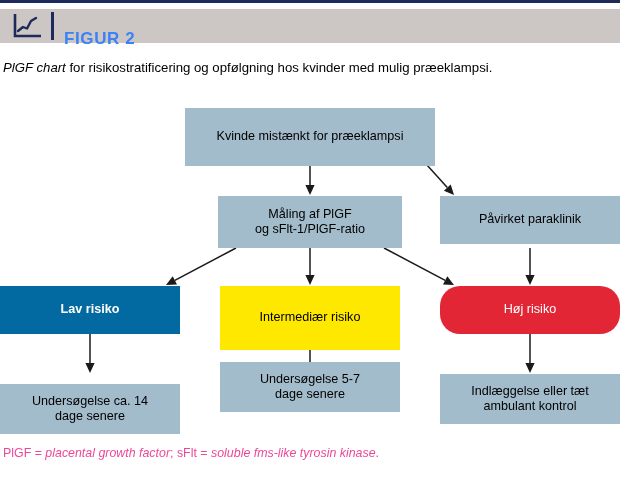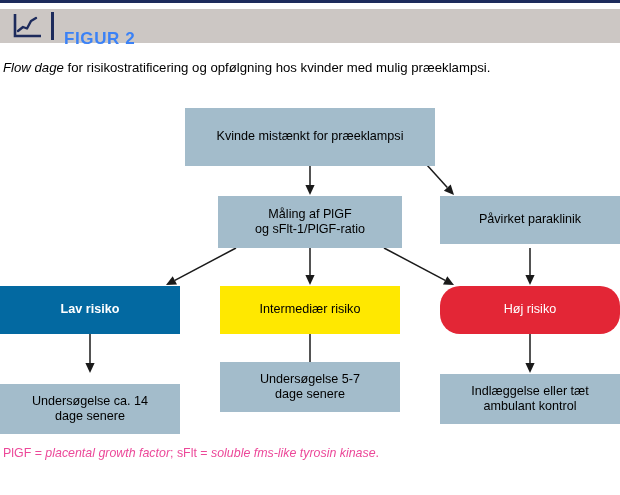--- a/index.html
+++ b/index.html
@@ -49,21 +49,21 @@
 <div id="header-icon">
   <svg width="30" height="26" viewBox="0 0 30 26">
     <path d="M3 1 L3 23 L29 23" stroke="#1d2b5c" stroke-width="2.6" fill="none"></path>
     <path d="M6 18 L11 14 L15 15.5 L19 8 L24 5" stroke="#1d2b5c" stroke-width="2.4" fill="none" stroke-linejoin="round" stroke-linecap="round"></path>
   </svg>
 </div>
 <div id="header-divider"></div>
 <div id="header-title">FIGUR 2</div>
 
 <div id="caption">
-  <span class="it">Flow dage</span><span> for risikostratificering og opfølgning hos kvinder med mulig præeklampsi.</span>
+  <span class="it">PlGF chart</span><span> for risikostratificering og opfølgning hos kvinder med mulig præeklampsi.</span>
 </div>
 
 <div id="chart">
   <div id="arrow-layer">
       <div class="arrow" style="left: 298px; top: 46px; width: 24px; height: 65px;">
         <svg width="24" height="65">
           <line x1="12" y1="12" x2="12" y2="43" stroke="#1a1a1a" stroke-width="1.5"></line>
           <polygon points="12,53 7.4,43 16.6,43" fill="#1a1a1a"></polygon>
         </svg>
       </div>
@@ -122,21 +122,21 @@
       </div>
       <div class="node blue" style="left: 218px; top: 100px; width: 184px; height: 52px;">
         <span>Måling af PlGF<br>og sFlt-1/PlGF-ratio</span>
       </div>
       <div class="node blue" style="left: 440px; top: 100px; width: 180px; height: 48px;">
         <span>Påvirket paraklinik</span>
       </div>
       <div class="node green" style="left: 0px; top: 190px; width: 180px; height: 48px;">
         <span>Lav risiko</span>
       </div>
-      <div class="node yellow" style="left: 220px; top: 190px; width: 180px; height: 48px;">
+      <div class="node yellow" style="left: 220px; top: 190px; width: 180px; height: 64px;">
         <span>Intermediær risiko</span>
       </div>
       <div class="node red" style="left: 440px; top: 190px; width: 180px; height: 48px; border-radius: 20px;">
         <span>Høj risiko</span>
       </div>
       <div class="node blue" style="left: 0px; top: 288px; width: 180px; height: 50px;">
         <span>Undersøgelse ca. 14<br>dage senere</span>
       </div>
       <div class="node blue" style="left: 220px; top: 266px; width: 180px; height: 50px;">
         <span>Undersøgelse 5-7<br>dage senere</span>

